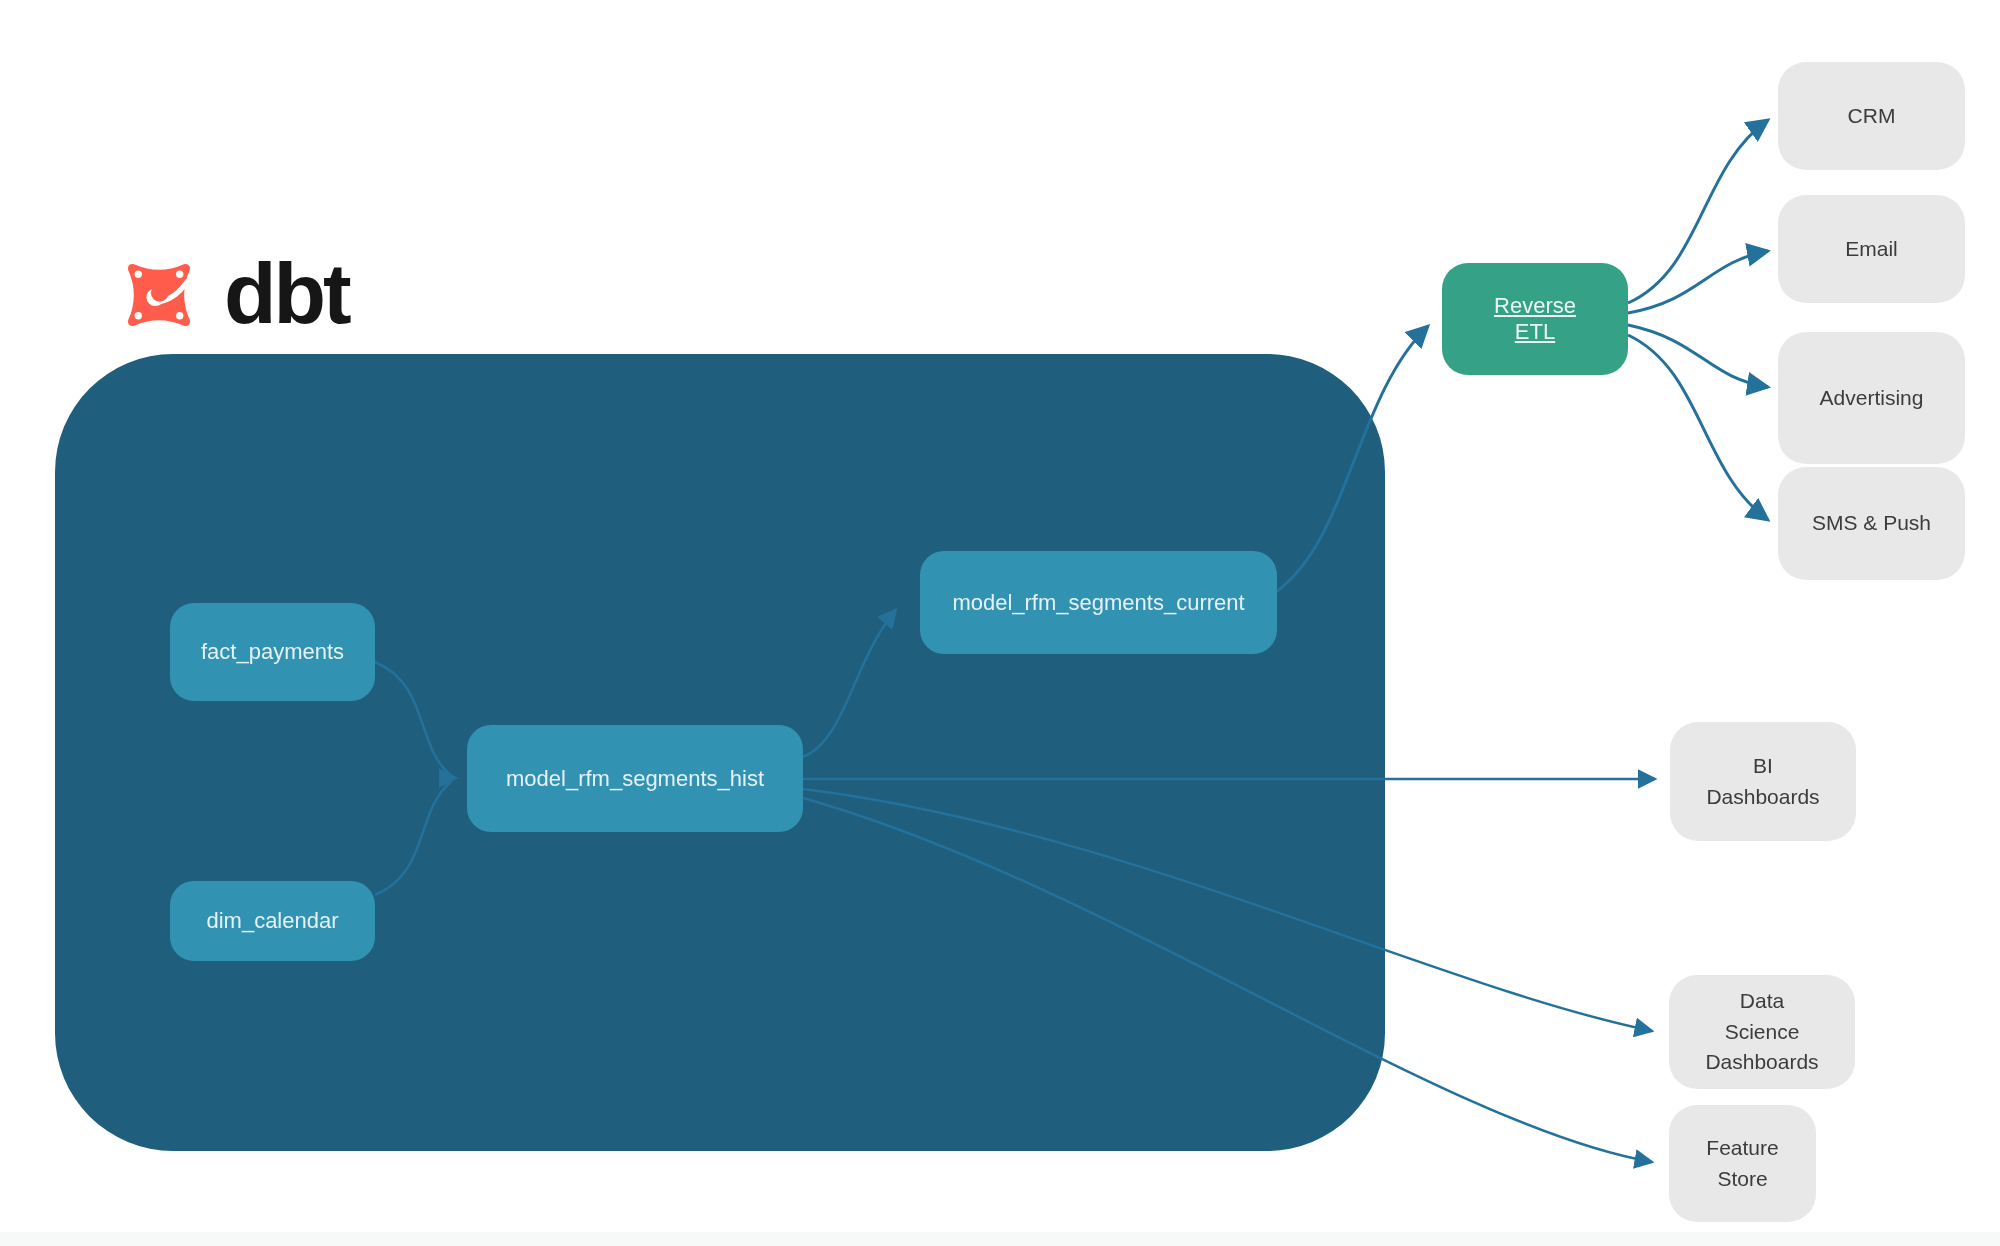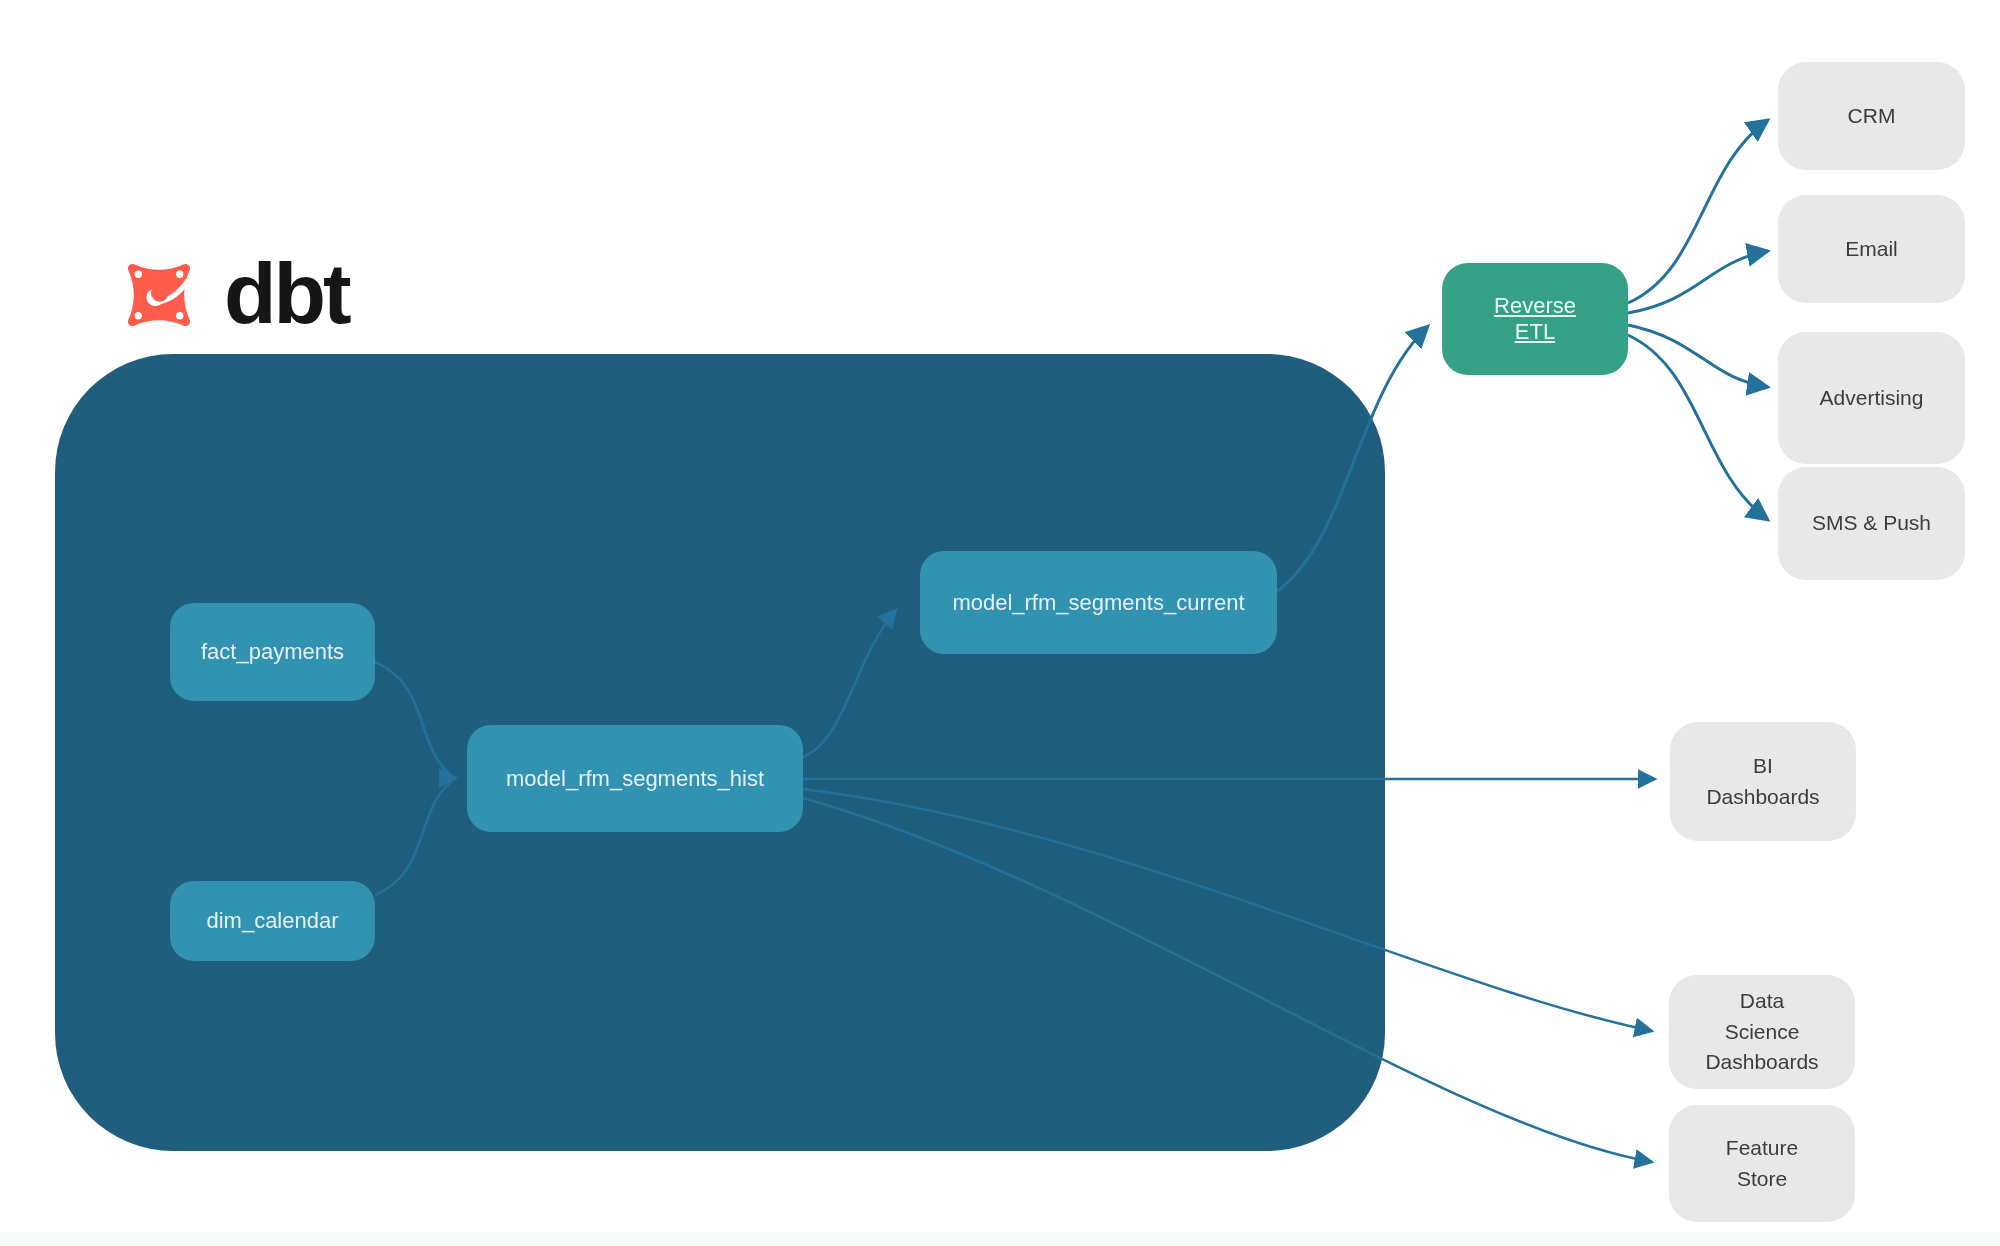--- a/index.html
+++ b/index.html
@@ -37,21 +37,21 @@
   .n-dim{left:170px;top:845px;width:205px;height:80px;margin-top:36px;}
   .n-hist{left:467px;top:725px;width:336px;height:107px;}
   .n-current{left:908px;top:551px;width:357px;height:103px;margin-left:12px;}
   .n-retl{left:1442px;top:263px;width:186px;height:112px;text-decoration:underline;}
   .n-crm{left:1778px;top:62px;width:187px;height:108px;}
   .n-email{left:1778px;top:195px;width:187px;height:108px;}
   .n-adv{left:1778px;top:332px;width:187px;height:132px;}
   .n-sms{left:1778px;top:467px;width:187px;height:113px;}
   .n-bi{left:1670px;top:722px;width:186px;height:119px;}
   .n-ds{left:1669px;top:975px;width:186px;height:114px;}
-  .n-fs{left:1669px;top:1105px;width:186px;height:117px;}
+  .n-fs{left:1669px;top:1105px;width:147px;height:117px;}
   
   .footer-strip{
     position:absolute;left:0;top:1232px;width:2000px;height:14px;
     background:var(--footer-strip,#F7F8F8);z-index:0;
   }
 </style>
 </head>
 <body>
 
 <div class="footer-strip"></div>

